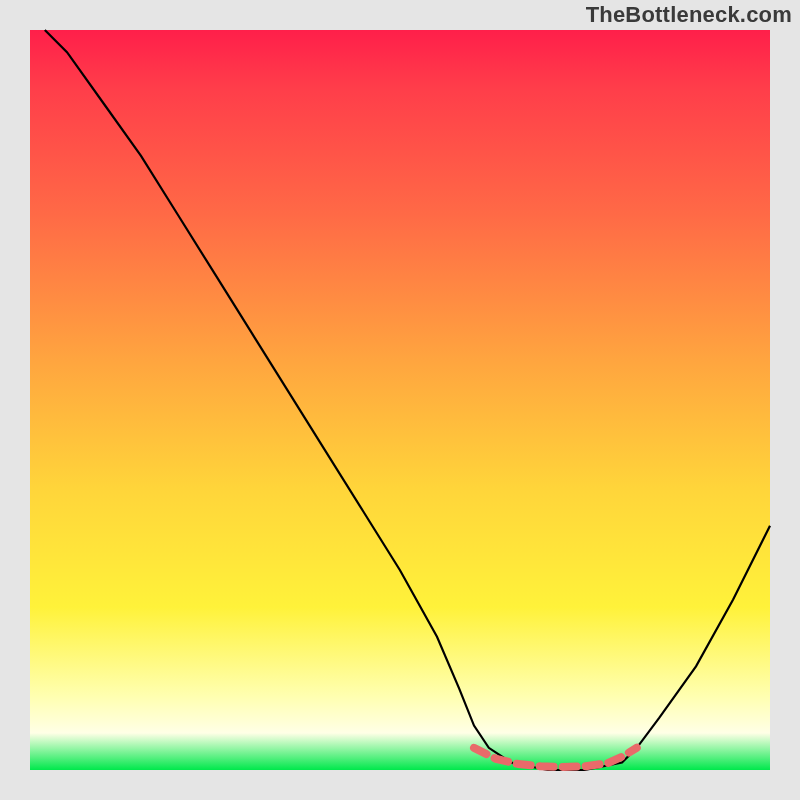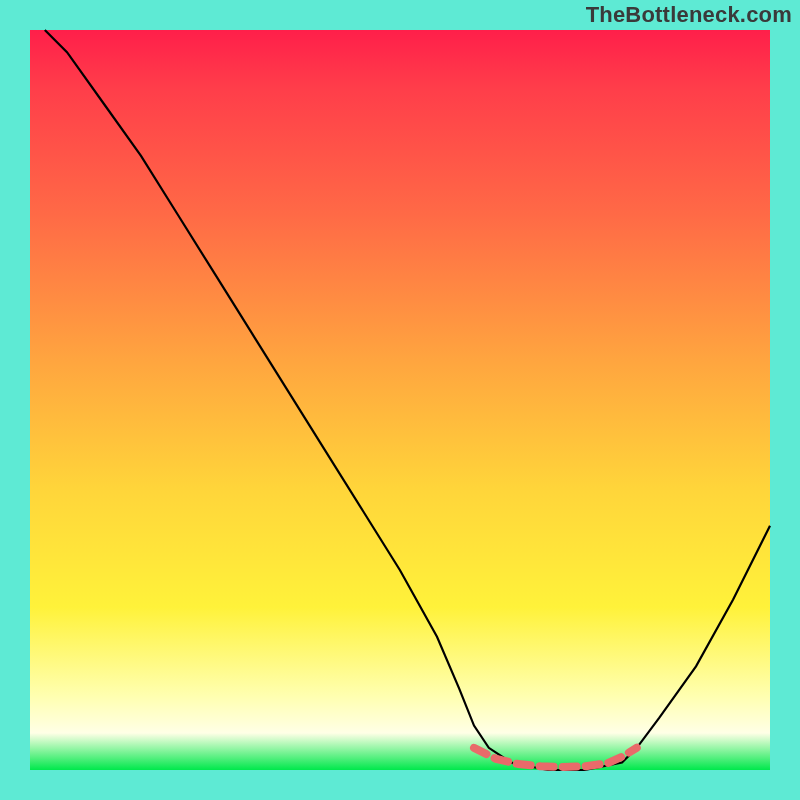--- a/index.html
+++ b/index.html
@@ -8,21 +8,21 @@
     width: 800px;
     height: 800px;
     background: #000;
     font-family: Arial, Helvetica, sans-serif;
     overflow: hidden;
   }
   .frame {
     position: relative;
     width: 800px;
     height: 800px;
-    background: #5eead4;
+    background: #e5e5e5;
   }
   .watermark {
     position: absolute;
     top: 2px;
     right: 8px;
     font-size: 22px;
     font-weight: 600;
     color: #3a3a3a;
     letter-spacing: 0.2px;
     user-select: none;

